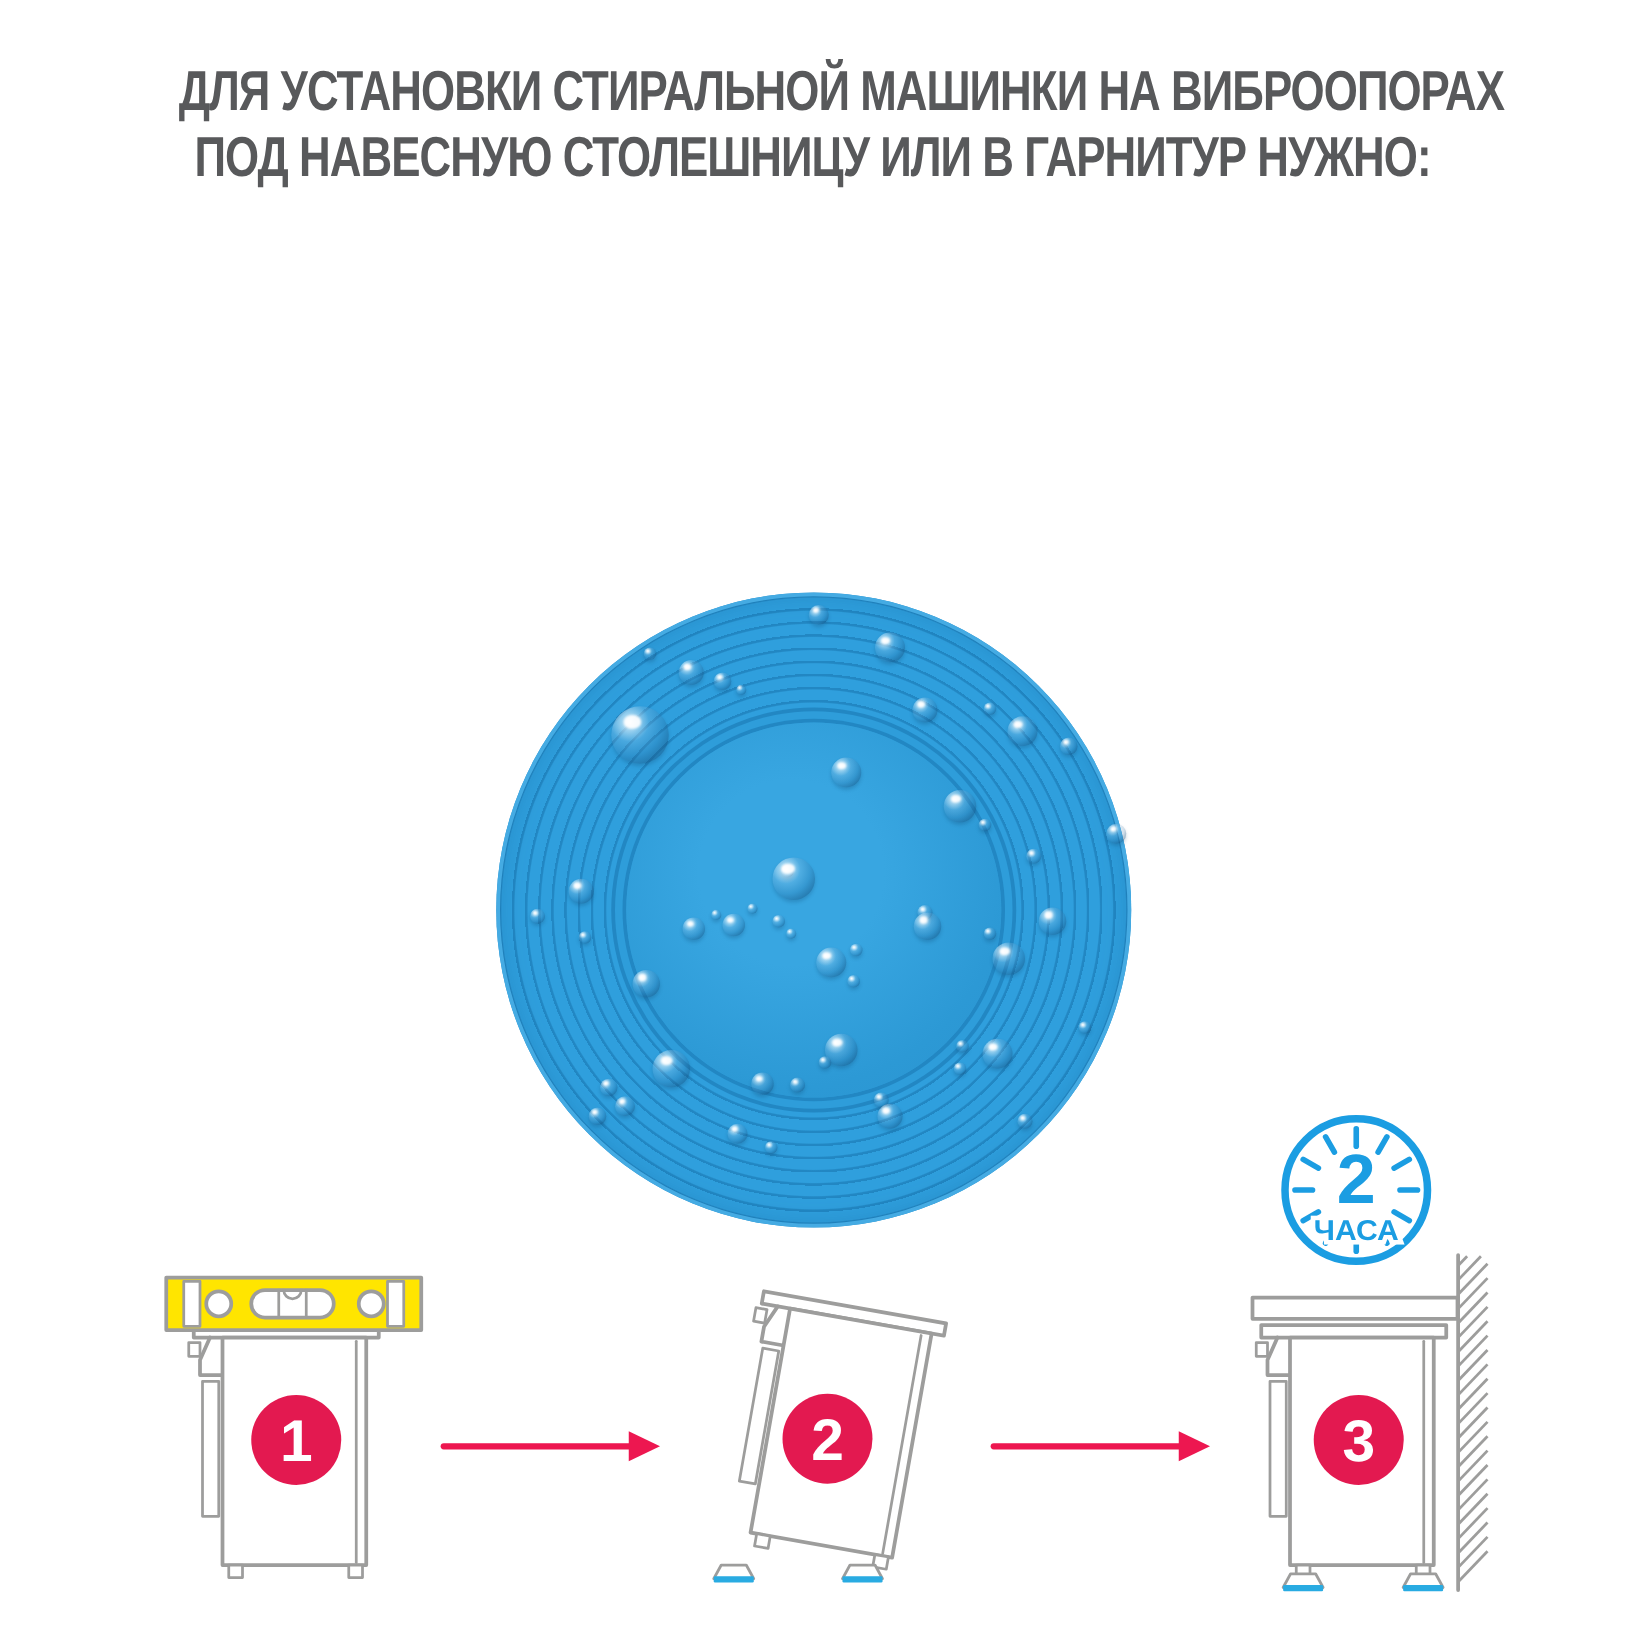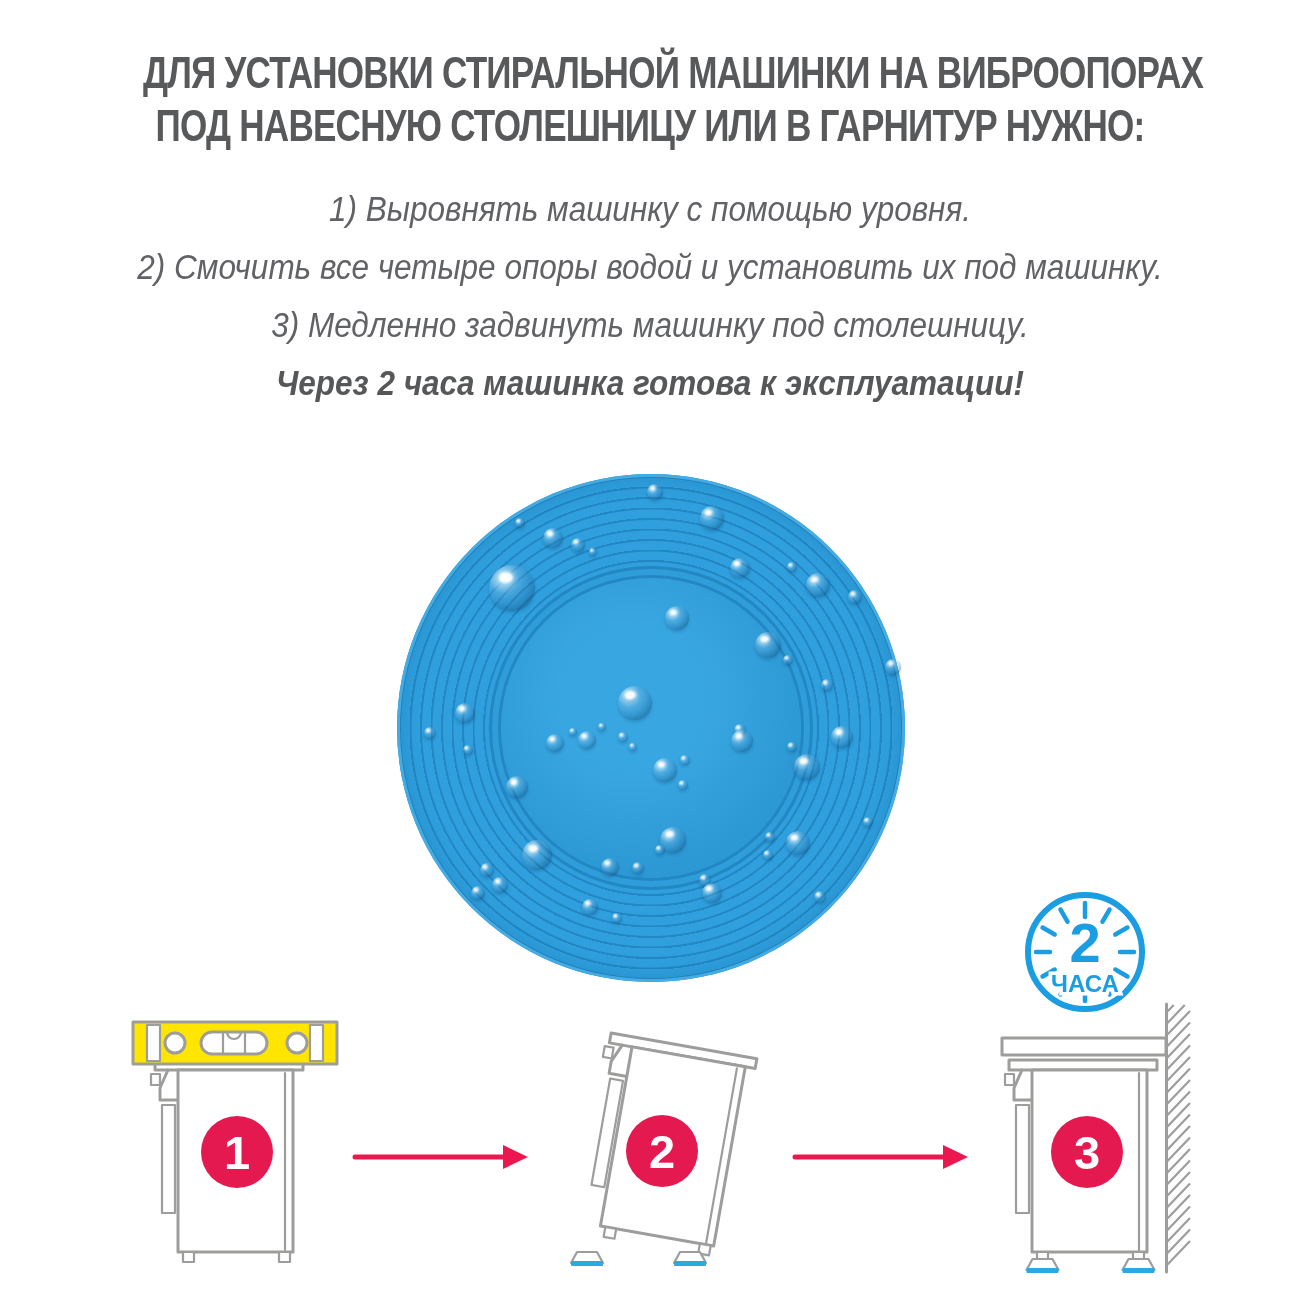--- a/index.html
+++ b/index.html
@@ -72,26 +72,20 @@
 </head>
 <body>
 
 <div class="stage">
 
   <h1 class="title">
     <span>ДЛЯ УСТАНОВКИ СТИРАЛЬНОЙ МАШИНКИ НА ВИБРООПОРАХ</span>
     <span>ПОД НАВЕСНУЮ СТОЛЕШНИЦУ ИЛИ В ГАРНИТУР НУЖНО:</span>
   </h1>
 
-  <div class="instructions">
-    <p>1) Выровнять машинку с помощью уровня.</p>
-    <p>2) Смочить все четыре опоры водой и установить их под машинку.</p>
-    <p>3) Медленно задвинуть машинку под столешницу.</p>
-    <p class="final">Через 2 часа машинка готова к эксплуатации!</p>
-  </div>
 
   <div class="disc">
     <div class="disc-inner"></div>
   </div>
   <div id="drops">
       <div class="drop" style="left: 489px; top: 565px; width: 46px; height: 46px;"></div>
       <div class="drop" style="left: 647px; top: 484px; width: 16px; height: 16px;"></div>
       <div class="drop" style="left: 700px; top: 506px; width: 24px; height: 24px;"></div>
       <div class="drop" style="left: 543px; top: 528px; width: 20px; height: 20px;"></div>
       <div class="drop" style="left: 571px; top: 538px; width: 14px; height: 14px;"></div>

